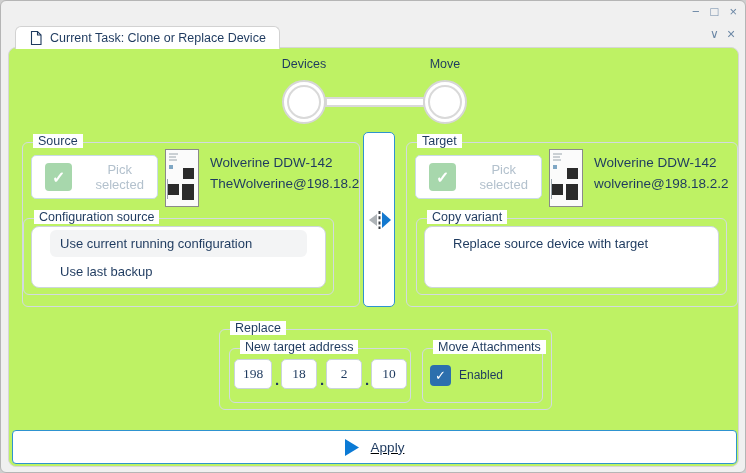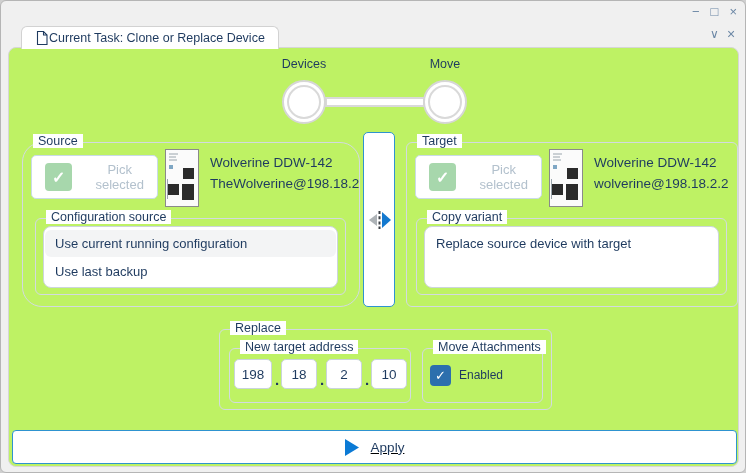--- a/index.html
+++ b/index.html
@@ -8,23 +8,23 @@
     --row_highlight:#f3f4f5; --chrome_icon:#6b87a5;
   }
   *{box-sizing:border-box;margin:0;padding:0;}
   body{font-family:"Liberation Sans",sans-serif;background:#cfcfcf;}
   .window{position:relative;width:746px;height:473px;background:#f0f0f0;
     border:1px solid #b5b5b5;border-radius:6px;overflow:hidden;color:var(--navy);}
   
   .titlebar-controls{position:absolute;top:2px;right:8px;display:flex;gap:11px;z-index:5;}
   .titlebar-controls span{color:var(--chrome_icon);font-size:13px;line-height:18px;cursor:default;}
   
-  .tab{position:absolute;left:20px;top:25px;height:23px;background:#fff;
+  .tab{position:absolute;left:14px;top:25px;height:23px;background:#fff;
     border:1px solid #d2d2d2;border-bottom:none;border-radius:6px 6px 0 0;
-    display:flex;align-items:center;padding:0 13px;z-index:3;
+    display:flex;align-items:center;gap:7px;padding:0 13px;z-index:3;
     font-size:12.5px;color:var(--navy);}
   .tabbar-icon{position:absolute;color:var(--chrome_icon);z-index:3;}
   .tabbar-chevron{left:709px;top:26px;font-size:12px;}
   .tabbar-close{left:726px;top:25px;font-size:14px;}
   
   .panel{position:absolute;left:7px;top:46px;width:731px;height:420px;background:#bef264;
     border:1px solid #d6d6d6;border-radius:8px;z-index:1;}
   
   .wf-label{position:absolute;width:100px;text-align:center;font-size:12.5px;color:var(--navy);top:9px;}
   .wf-circle{position:absolute;top:32px;width:44px;height:44px;border:2px solid #d6d6d6;
@@ -44,32 +44,32 @@
     color:#fff;font-size:16px;font-weight:bold;display:flex;align-items:center;justify-content:center;}
   .pick-label{font-size:13px;color:var(--disabled_text);}
   
   .device-img{position:absolute;left:142px;top:6px;}
   .device-name{position:absolute;left:187px;top:9px;font-size:13.5px;line-height:21px;
     color:var(--navy);white-space:nowrap;overflow:hidden;}
   .device-name-src{width:150px;}
   .device-name-tgt{width:146px;}
   
   .listbox{position:absolute;left:7px;top:7px;right:7px;height:62px;background:#fff;
-    border:1px solid #ccd5dc;border-radius:8px;padding:2px 1px;}
+    border:1px solid #ccd5dc;border-radius:8px;padding:2px 18px;}
   .listrow{height:27px;line-height:27px;padding-left:10px;font-size:13px;color:var(--navy);
     border-radius:6px;margin:1px 0;cursor:default;}
   .listrow.selected{background:var(--row_highlight);}
   
   .transfer-btn{position:absolute;left:354px;top:84px;width:32px;height:175px;background:#fff;
     border:1px solid var(--accent);border-radius:5px;display:flex;align-items:center;
     justify-content:center;cursor:pointer;}
   
   .octet-input{position:absolute;height:30px;background:#fff;border:1px solid #c9d4db;
     border-radius:5px;text-align:center;color:var(--navy);font-size:13.5px;
-    font-family:Liberation Sans, sans-serif;}
+    font-family:Liberation Serif, serif;}
   .octet-dot{position:absolute;top:22px;width:10px;text-align:center;font-size:15px;
     font-weight:bold;color:var(--navy);}
   .checkbox{position:absolute;left:7px;top:16px;width:21px;height:21px;background:var(--checkbox_blue);
     border-radius:4px;color:#fff;font-size:13px;display:flex;align-items:center;justify-content:center;cursor:pointer;}
   .cb-label{position:absolute;left:36px;top:19px;font-size:12px;color:var(--navy);}
   
   .apply-btn{position:absolute;left:3px;top:382px;width:725px;height:34px;background:#fff;
     border:1px solid var(--accent);border-radius:4px;display:flex;align-items:center;
     justify-content:center;gap:12px;cursor:pointer;text-decoration:underline;}
   .apply-label{font-size:13.5px;color:var(--navy);}
@@ -98,21 +98,21 @@
   <span class="tabbar-icon tabbar-close">×</span>
 
   <div class="panel">
 
     <div class="wf-label" style="left:245px;">Devices</div>
     <div class="wf-label" style="left:386px;">Move</div>
     <div class="wf-connector"></div>
     <div class="wf-circle" style="left:273px;"></div>
     <div class="wf-circle" style="left:414px;"></div>
 
-    <div class="groupbox" style="left:13px;top:94px;width:338px;height:165px;border-radius:20px;">
+    <div class="groupbox" style="left:13px;top:94px;width:338px;height:165px;">
       <span class="gb-label">Source</span>
 
       <button class="pick-btn" style="background:#fff;">
         <span class="pick-check">✓</span>
         <span class="pick-label">Pick selected</span>
       </button>
 
       <span class="device-img">
         <svg width="34" height="58" viewBox="0 0 34 58">
           <rect x="0.5" y="0.5" width="33" height="57" fill="#fbfbfb" stroke="#8a8a8a"></rect>
@@ -125,21 +125,21 @@
           <rect x="17" y="35" width="12" height="16" fill="#2b2b2b"></rect>
           <line x1="2.5" y1="30" x2="2.5" y2="50" stroke="#9aa5ad" stroke-width="1"></line>
         </svg>
       </span>
 
       <div class="device-name device-name-src">
         <div>Wolverine DDW-142</div>
         <div>TheWolverine@198.18.2.1</div>
       </div>
 
-      <div class="groupbox" style="left:12px;top:75px;width:311px;height:77px;">
+      <div class="groupbox" style="left:0;top:75px;width:311px;height:77px;">
         <span class="gb-label">Configuration source</span>
         <div class="listbox">
           <div class="listrow selected">Use current running configuration</div>
           <div class="listrow">Use last backup</div>
         </div>
       </div>
     </div>
 
     <button class="transfer-btn">
       <span style="display:flex;">

